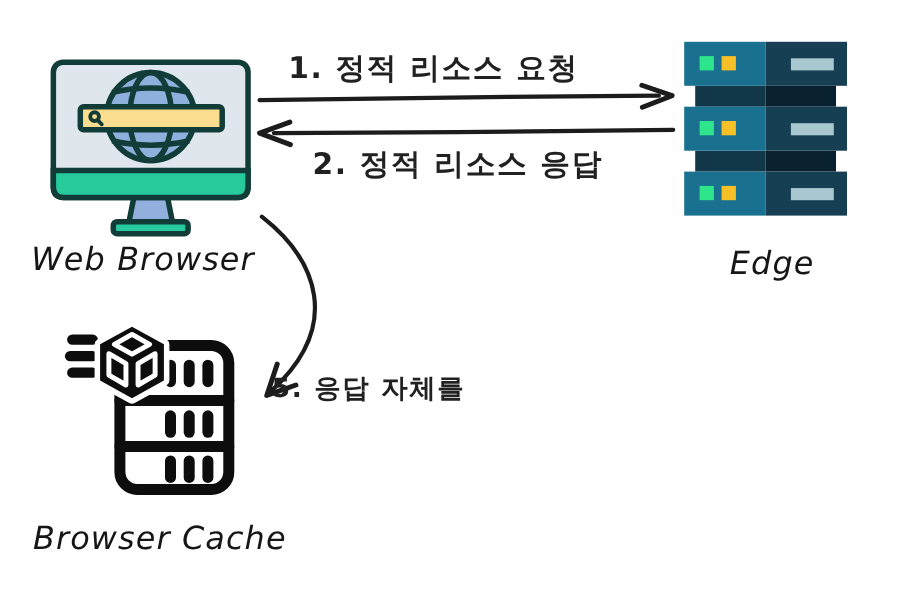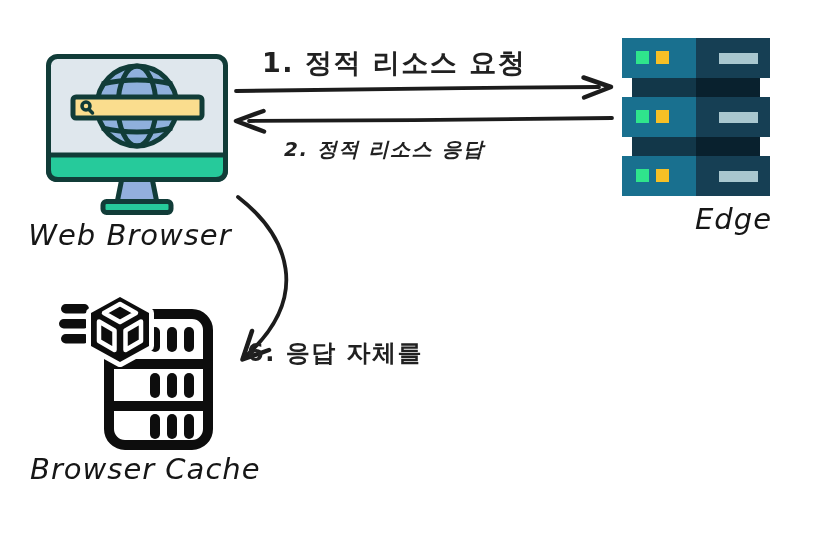--- a/index.html
+++ b/index.html
@@ -91,21 +91,21 @@
 
       <g>
         <rect x="0" y="118" width="74" height="40" fill="#19708f"></rect>
         <rect x="74" y="118" width="74" height="40" fill="#163f54"></rect>
         <rect x="14" y="131" width="13" height="13" fill="#2fe58c"></rect>
         <rect x="34" y="131" width="13" height="13" fill="#f6c026"></rect>
         <rect x="97" y="133" width="39" height="11" fill="#a9c7cf"></rect>
       </g>
     </svg>
   </div>
-  <div class="abs node-label" style="left:632px;top:202px;width:140px;text-align:right;">Edge</div>
+  <div class="abs node-label" style="left:632px;top:222px;width:140px;">Edge</div>
 
   <div class="abs" style="left:57px;top:294px;">
     <svg width="156" height="156" viewBox="0 0 156 156">
 
       <g stroke="#0d0d0d" stroke-width="10" fill="none" stroke-linecap="round">
         <rect x="52" y="20" width="99" height="131" rx="16"></rect>
         <line x1="52" y1="70" x2="151" y2="70"></line>
         <line x1="52" y1="112" x2="151" y2="112"></line>
       </g>
 
@@ -130,40 +130,40 @@
       <g>
         <path d="M63,3 L92,19 V52 L63,68 L34,52 V19 Z" fill="#0d0d0d" stroke="#ffffff" stroke-width="10" paint-order="stroke" stroke-linejoin="round"></path>
         <g stroke="#ffffff" stroke-width="4.5" fill="none" stroke-linejoin="round">
           <path d="M63,10 L79,19 L63,28 L47,19 Z"></path>
           <path d="M42,27.5 L57.5,36.5 L57.5,56 L42,47 Z"></path>
           <path d="M84,27.5 L68.5,36.5 L68.5,56 L84,47 Z"></path>
         </g>
       </g>
     </svg>
   </div>
-  <div class="abs node-label" style="left:30px;top:452px;width:222px;">Browser Cache</div>
+  <div class="abs node-label" style="left:30px;top:472px;width:222px;">Browser Cache</div>
 
   <svg class="abs" style="left:0;top:0;" width="840" height="537" viewBox="0 0 840 537">
     <g stroke="#1c1c1c" stroke-width="3.8" fill="none" stroke-linecap="round" stroke-linejoin="round">
       <g>
         <path d="M236,91 C340,89.5 480,87.5 599,87"></path>
         <path d="M583.5,77.5 L611,87 L584,97.5" stroke-width="4.5"></path>
       </g>
       <g>
         <path d="M612,118 C500,119.5 365,120.8 249,121"></path>
         <path d="M263.5,111 L236,121 L264,131.5" stroke-width="4.5"></path>
       </g>
       <g>
         <path d="M238,197 C288,236 312,296 246,356"></path>
         <path d="M252,331 L242.5,359.5 L269,350" stroke-width="4.5"></path>
       </g>
     </g>
   </svg>
 
   <div class="abs flow-label" style="left:262px;top:46px;width:322px;font-size:27px;">1. 정적 리소스 요청</div>
 
-  <div class="abs flow-label" style="left:284px;top:133px;width:322px;font-size:20px;font-style:italic;">2. 정적 리소스 응답</div>
+  <div class="abs flow-label" style="left:284px;top:133px;width:322px;font-size:27px;">2. 정적 리소스 응답</div>
 
   <div class="abs flow-label" style="left:247px;top:337px;width:176px;font-size:24px;">
-    <div>6. 응답 자체를</div>
+    <div>5. 응답 자체를</div>
   </div>
 
 </div>
 
 </body></html>

